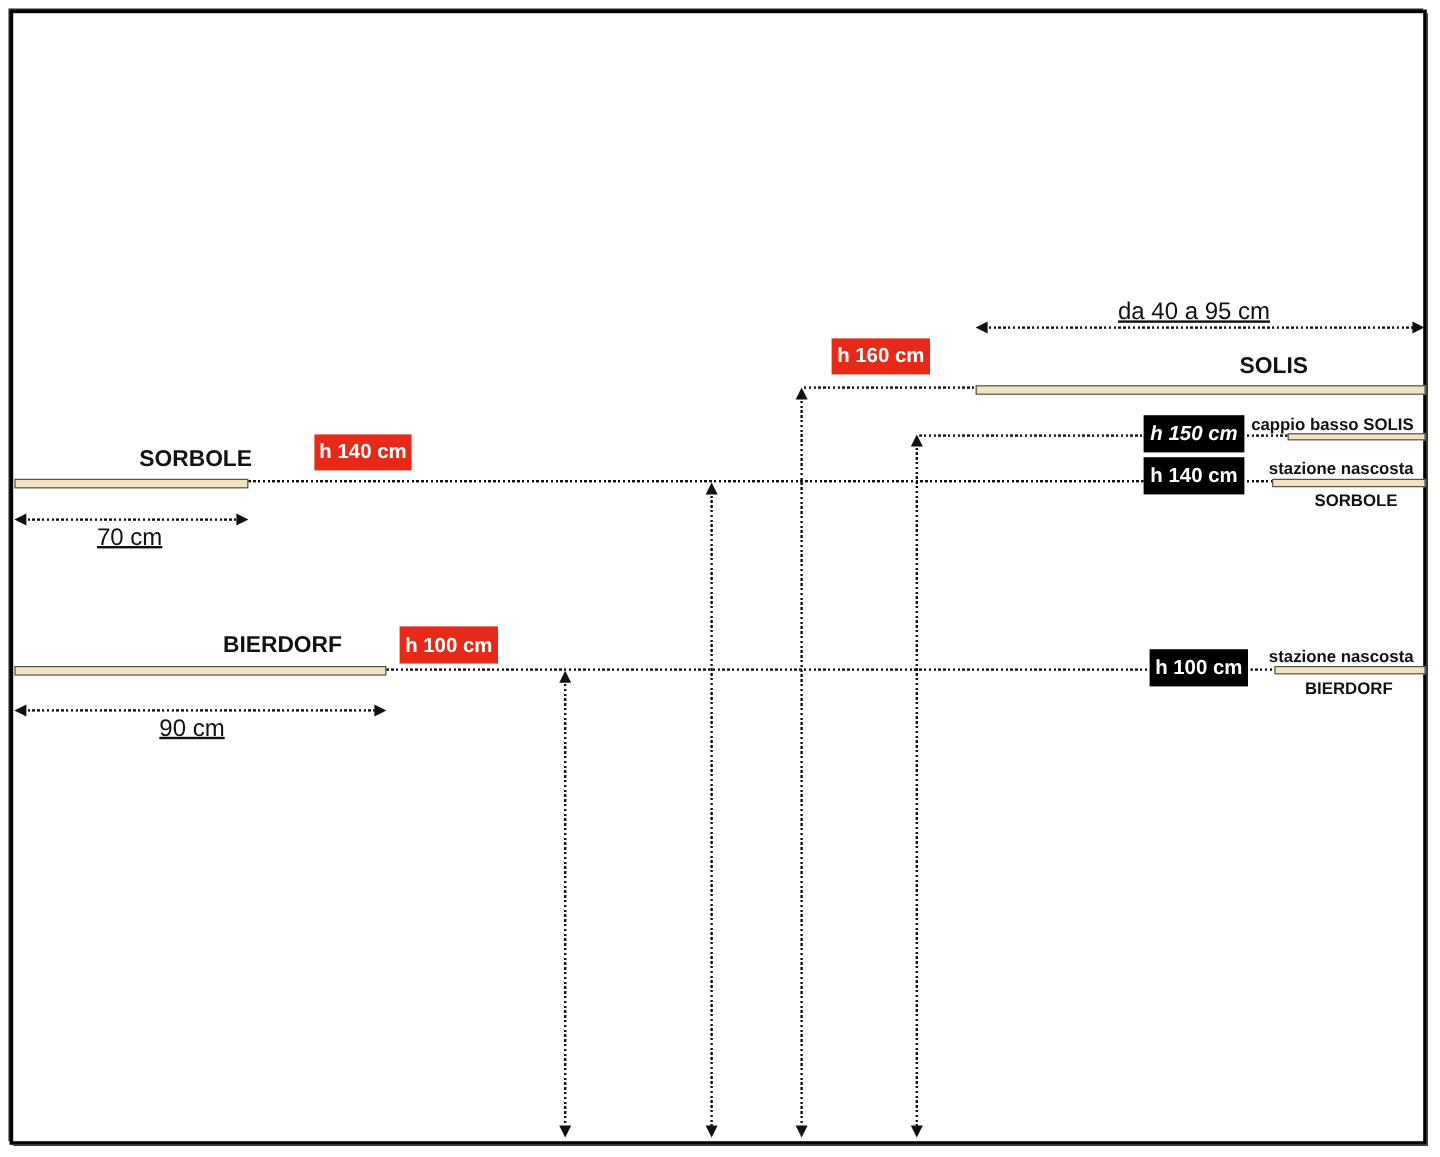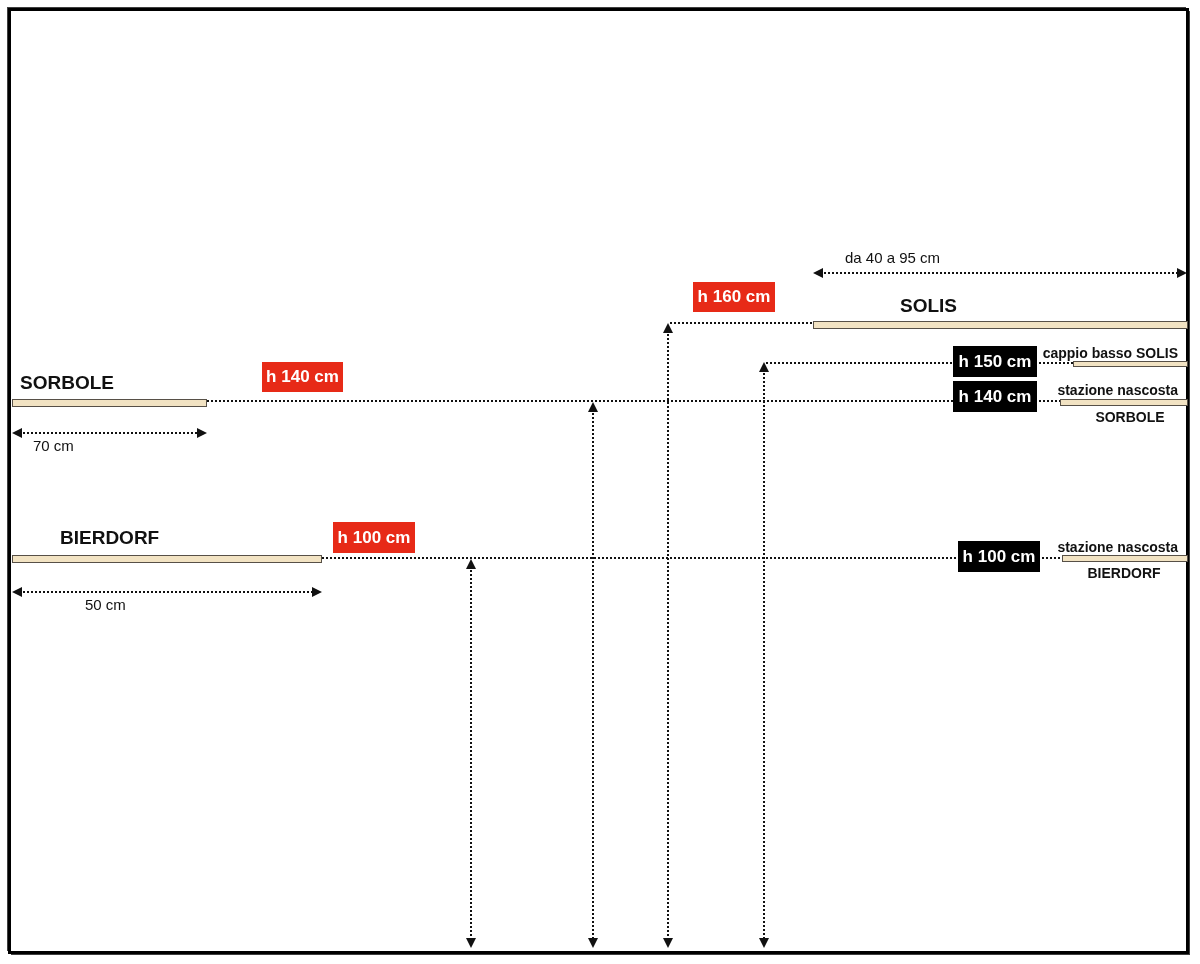--- a/index.html
+++ b/index.html
@@ -81,38 +81,39 @@
     justify-content: center;
     white-space: nowrap;
   }
   .badge.red   { background: var(--badge-red, #e72a17); }
   .badge.black { background: var(--badge-black, #000000); }
   
   .title {
     position: absolute;
     font-weight: bold;
     font-size: 19px;
-    text-align: left;
+    text-align: right;
     white-space: nowrap;
   }
   
   .small-label {
     position: absolute;
     font-weight: bold;
     font-size: 14px;
     white-space: nowrap;
   }
   .small-label.right { text-align: right; }
   .small-label.center { text-align: center; }
   
   .measure-label {
     position: absolute;
-    font-size: 15px;
-    text-align: left;
+    font-size: 20px;
+    text-align: center;
     white-space: nowrap;
+    text-decoration: underline;
   }
 </style>
 </head>
 <body>
 
 <div id="canvas">
 
   <div class="frame"></div>
 
   <div class="measure-label" style="left:845px; top:249px; width:300px;">da 40 a 95 cm</div>
@@ -121,21 +122,21 @@
     <span class="line"></span>
     <span class="ah-right"></span>
   </div>
 
   <div class="badge red" style="left:693px; top:282px; width:82px; height:30px;">h 160 cm</div>
   <div class="title" style="left:900px; top:295px; width:190px;">SOLIS</div>
   <div class="hline" style="left:670px; top:322px; width:145px;"></div>
   <div class="bar" style="left:813px; top:321px; width:375px; height:8px;"></div>
 
   <div class="hline" style="left:766px; top:362px; width:187px;"></div>
-  <div class="badge black" style="left:953px; top:346px; width:84px; height:31px;">h 150 cm</div>
+  <div class="badge black" style="left:953px; top:346px; width:84px; height:31px;font-style:italic;">h 150 cm</div>
   <div class="hline" style="left:1039px; top:362px; width:36px;"></div>
   <div class="small-label right" style="left:1000px; top:345px; width:178px;">cappio basso SOLIS</div>
   <div class="bar" style="left:1073px; top:361px; width:115px; height:6px;"></div>
 
   <div class="title" style="left:20px; top:372px; width:190px;">SORBOLE</div>
   <div class="badge red" style="left:262px; top:362px; width:81px; height:30px;">h 140 cm</div>
   <div class="bar" style="left:12px; top:399px; width:195px; height:8px;"></div>
   <div class="hline" style="left:207px; top:400px; width:746px;"></div>
   <div class="harrow" style="left:12px; top:428px; width:195px;">
     <span class="ah-left"></span>
@@ -152,21 +153,21 @@
 
   <div class="title" style="left:60px; top:527px; width:225px;">BIERDORF</div>
   <div class="badge red" style="left:333px; top:522px; width:82px; height:31px;">h 100 cm</div>
   <div class="bar" style="left:12px; top:555px; width:310px; height:8px;"></div>
   <div class="hline" style="left:322px; top:557px; width:636px;"></div>
   <div class="harrow" style="left:12px; top:587px; width:310px;">
     <span class="ah-left"></span>
     <span class="line"></span>
     <span class="ah-right"></span>
   </div>
-  <div class="measure-label" style="left:85px; top:596px; width:150px;">50 cm</div>
+  <div class="measure-label" style="left:85px; top:596px; width:150px;">90 cm</div>
 
   <div class="badge black" style="left:958px; top:541px; width:82px; height:31px;">h 100 cm</div>
   <div class="hline" style="left:1042px; top:557px; width:21px;"></div>
   <div class="small-label right" style="left:1000px; top:539px; width:178px;">stazione nascosta</div>
   <div class="bar" style="left:1062px; top:555px; width:126px; height:7px;"></div>
   <div class="small-label center" style="left:1044px; top:565px; width:160px;">BIERDORF</div>
 
   <div class="varrow" style="left:466px; top:559px; height:389px;">
     <span class="ah-up"></span>
     <span class="line"></span>

